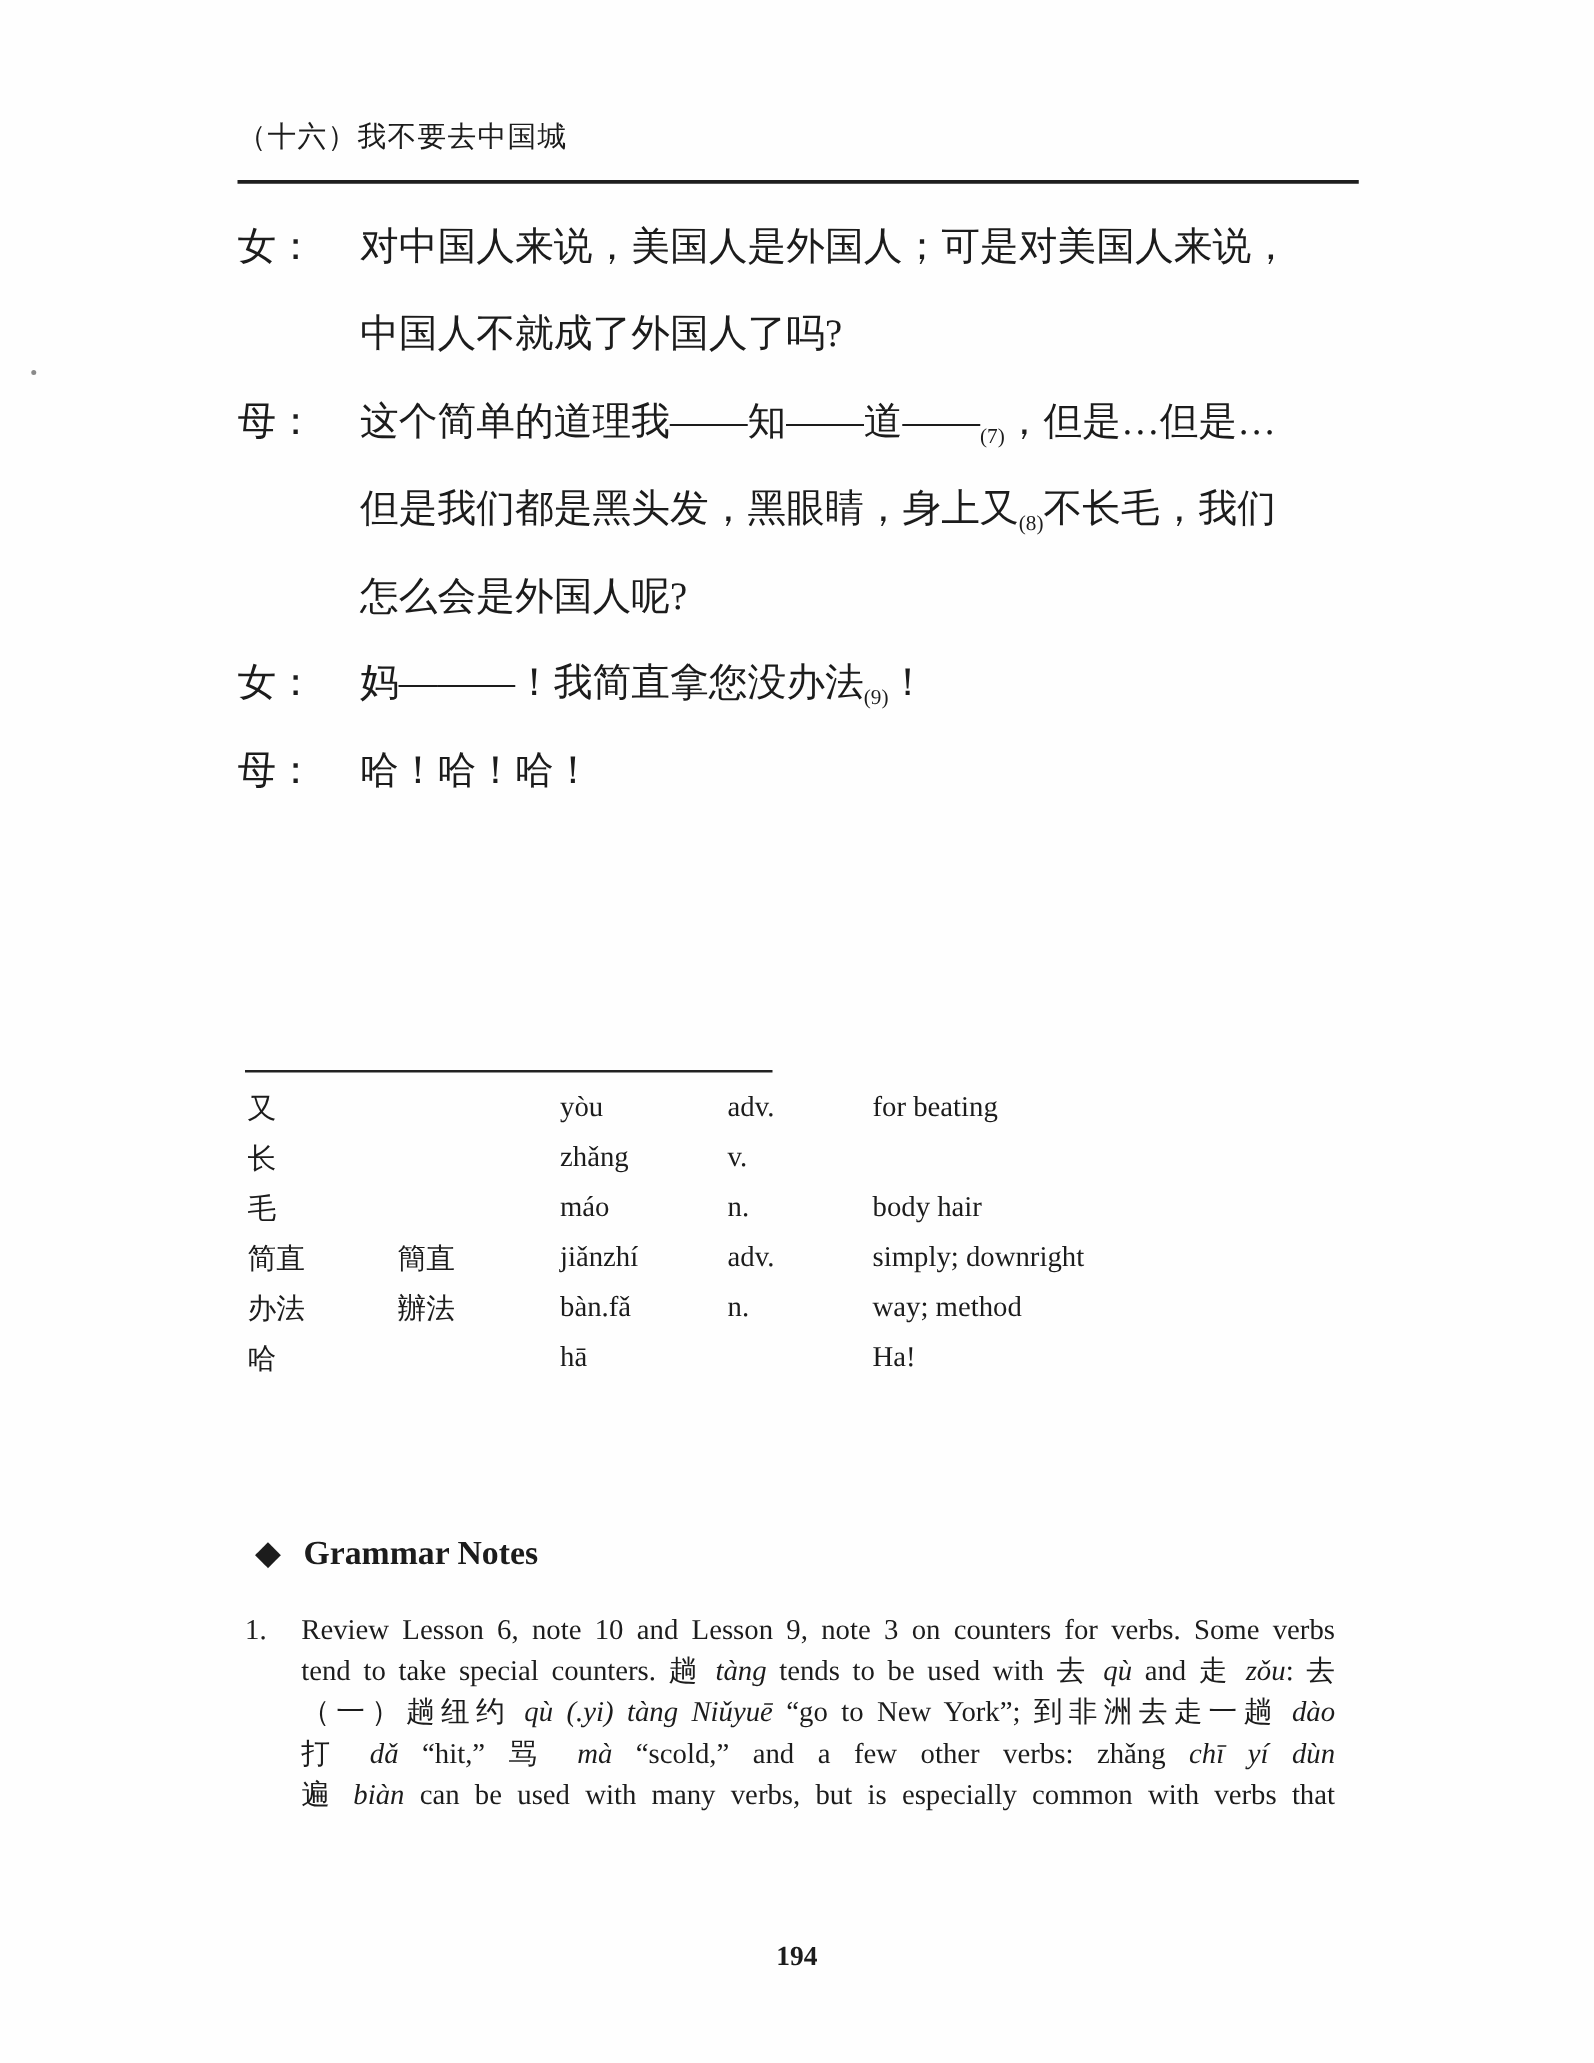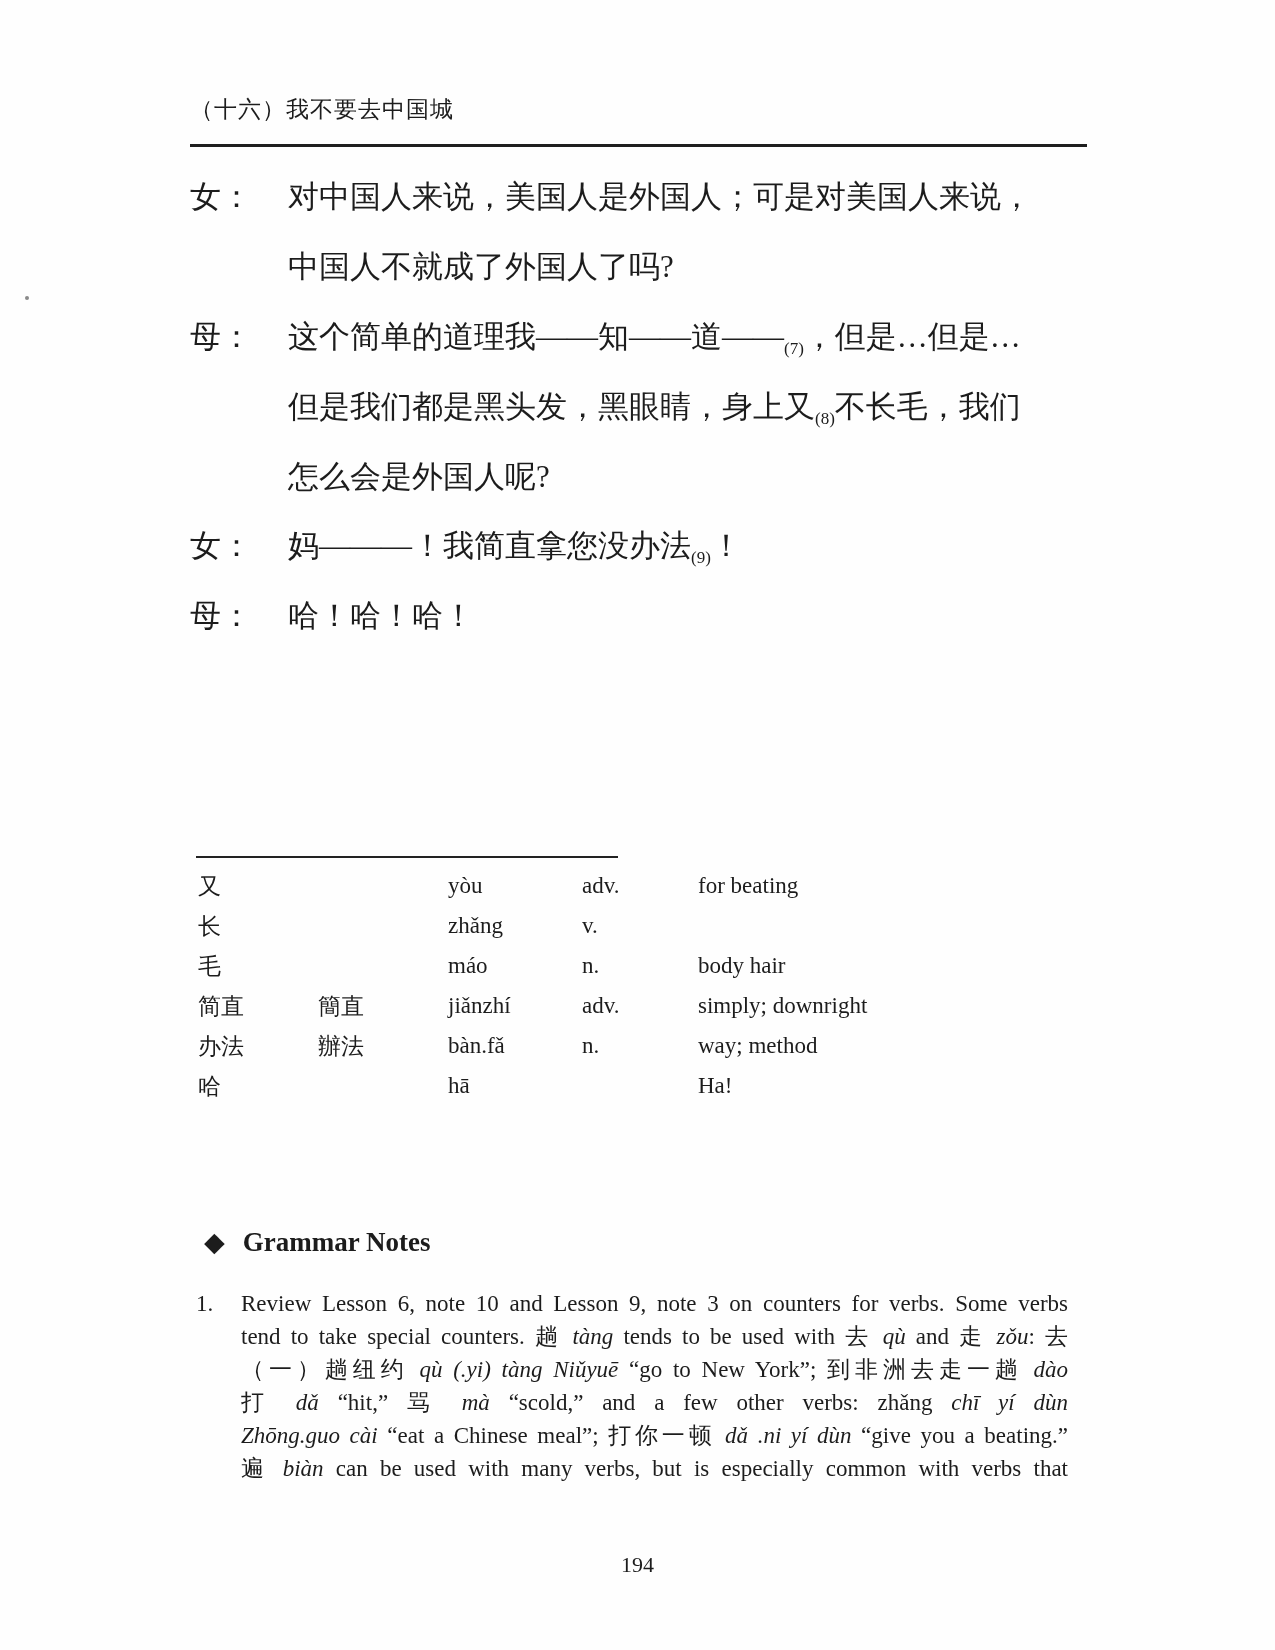--- a/index.html
+++ b/index.html
@@ -59,21 +59,21 @@
   }
   .gn-number{position:absolute;left:6px;top:0;}
   .gline{
     padding-left:51px;
     text-align:justify;text-align-last:justify;
   }
   .it{font-style:italic;}
 
   
   .page-number{
-    top:1552px;left:0;width:1275px;text-align:center;font-size:22px;
+    top:1552px;left:0;width:1275px;text-align:center;font-size:22px;font-weight:bold;
   }
 </style>
 </head>
 <body>
 
 <div class="page">
 
   <div class="abs header-title">（十六）我不要去中国城</div>
   <div class="abs header-rule"></div>
   <div class="abs speck"></div>
@@ -137,19 +137,18 @@
     <span class="gn-diamond">◆</span>
     <span class="gn-label">Grammar Notes</span>
   </div>
 
   <div class="abs gn-list">
     <span class="gn-number">1.</span>
     <div class="gline"><span>Review Lesson 6, note 10 and Lesson 9, note 3 on counters for verbs. Some verbs</span></div>
     <div class="gline"><span>tend to take special counters. 趟 </span><span class="it">tàng</span><span> tends to be used with 去 </span><span class="it">qù</span><span> and 走 </span><span class="it">zǒu</span><span>: 去</span></div>
     <div class="gline"><span>（一）趟纽约 </span><span class="it">qù (.yi) tàng Niǔyuē</span><span> “go to New York”; 到非洲去走一趟 </span><span class="it">dào</span></div>
     <div class="gline"><span>打 </span><span class="it">dǎ</span><span> “hit,” 骂 </span><span class="it">mà</span><span> “scold,” and a few other verbs: zhǎng </span><span class="it">chī yí dùn</span></div>
-    <div class="gline"><span class="it">Zhōng.guo cài</span><span> “eat a Chinese meal”; 打你一顿 </span><span class="it">dǎ .ni yí dùn</span><span> “give you a beating.”</span></div>
     <div class="gline"><span>遍 </span><span class="it">biàn</span><span> can be used with many verbs, but is especially common with verbs that</span></div>
   </div>
 
   <div class="abs page-number">194</div>
 
 </div>
 
 </body></html>

